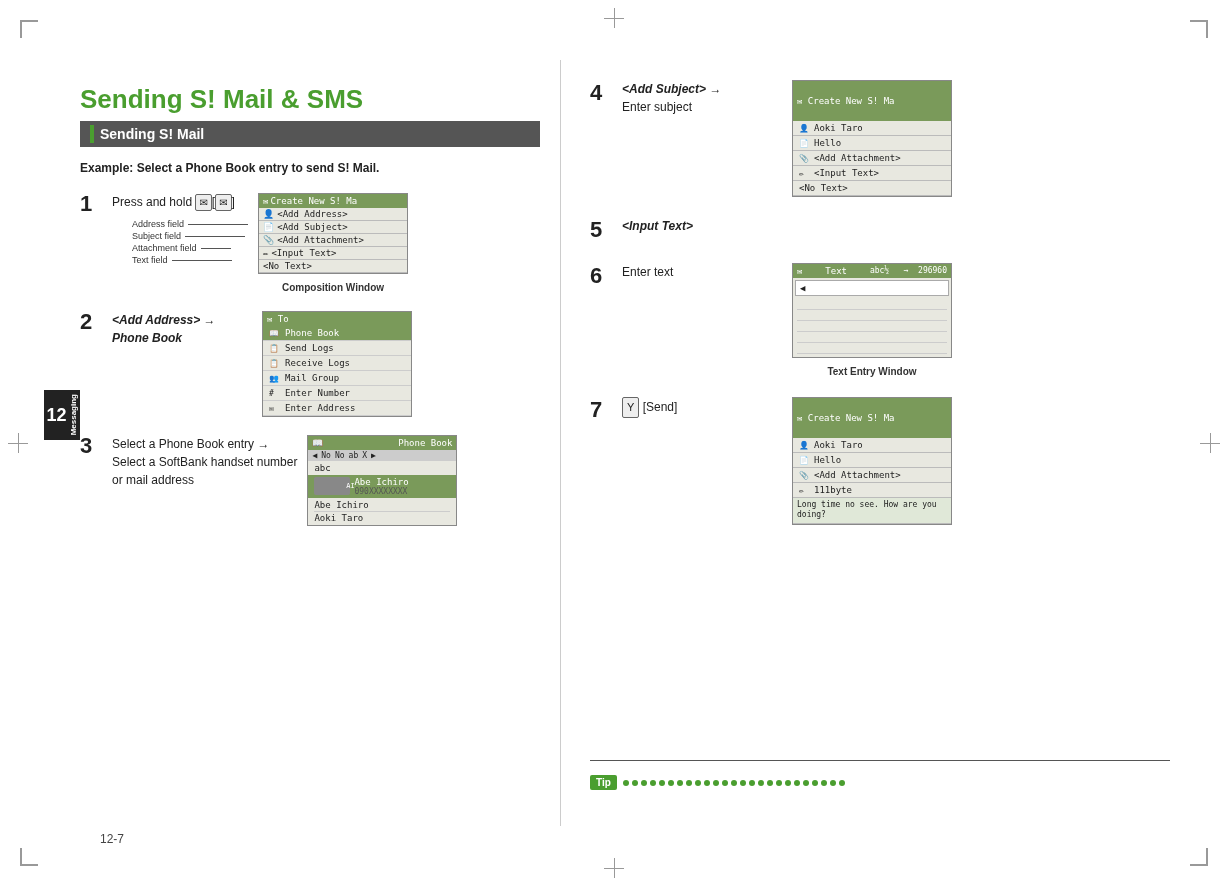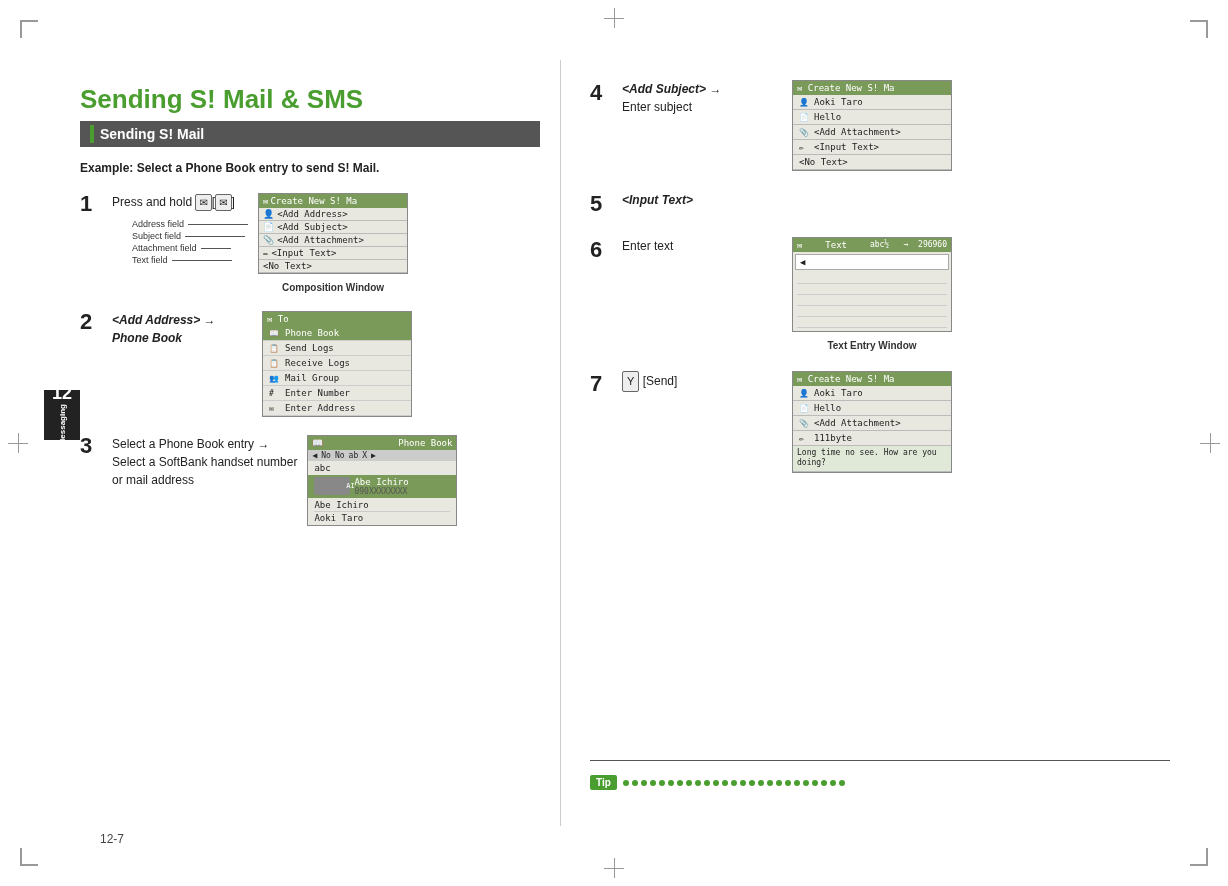--- a/index.html
+++ b/index.html
@@ -69,21 +69,21 @@
       position: absolute;
       left: 44px;
       top: 390px;
       background: #222;
       color: #fff;
       font-size: 12px;
       font-weight: bold;
       width: 36px;
       height: 50px;
       display: flex;
-      flex-direction: column;
+      flex-direction: row;
       align-items: center;
       justify-content: center;
       gap: 2px;
     }
     .section-badge .num {
       font-size: 18px;
       font-weight: bold;
       line-height: 1;
     }
     .section-badge .label {
@@ -336,21 +336,21 @@
     .create-screen {
       border: 1px solid #888;
       background: #e8e8e0;
       width: 160px;
       font-family: monospace;
     }
     .create-header {
       background: #7a9a5a;
       color: #fff;
       font-size: 9px;
-      padding: 2px 4px;
+      padding: 15px 4px;
     }
     .create-row {
       padding: 2px 6px;
       font-size: 9px;
       border-bottom: 1px solid #bbb;
       display: flex;
       align-items: center;
       gap: 3px;
     }
     .create-row .ci {

